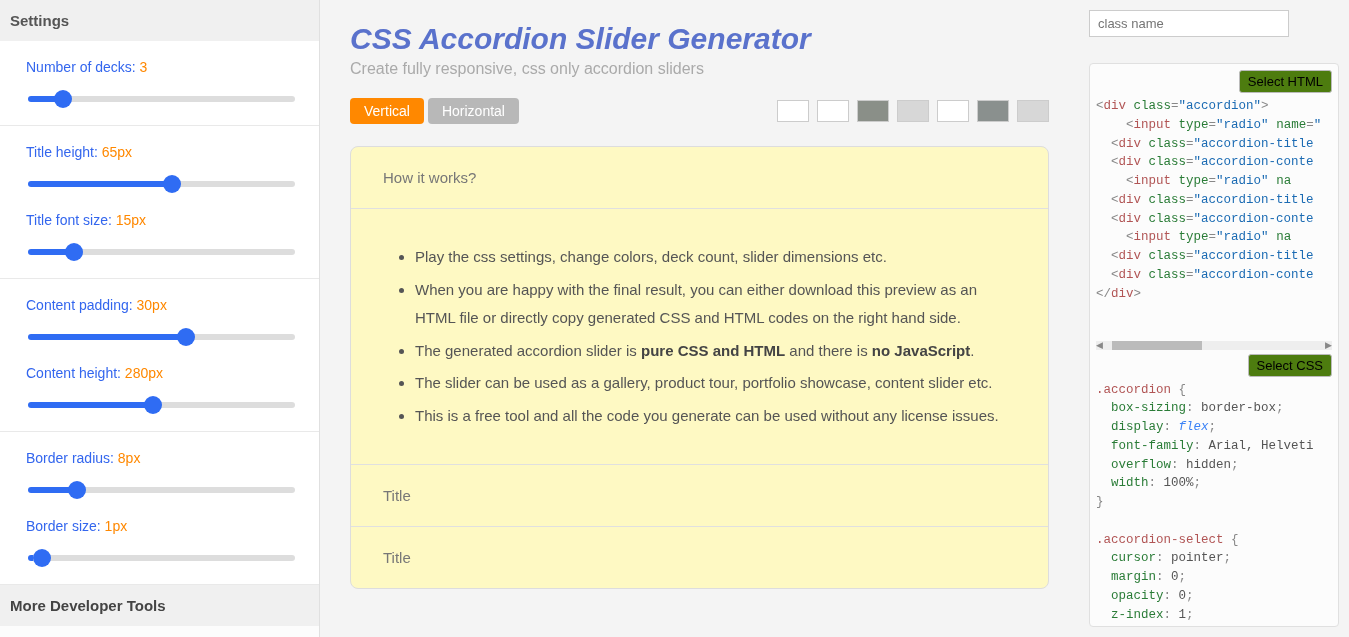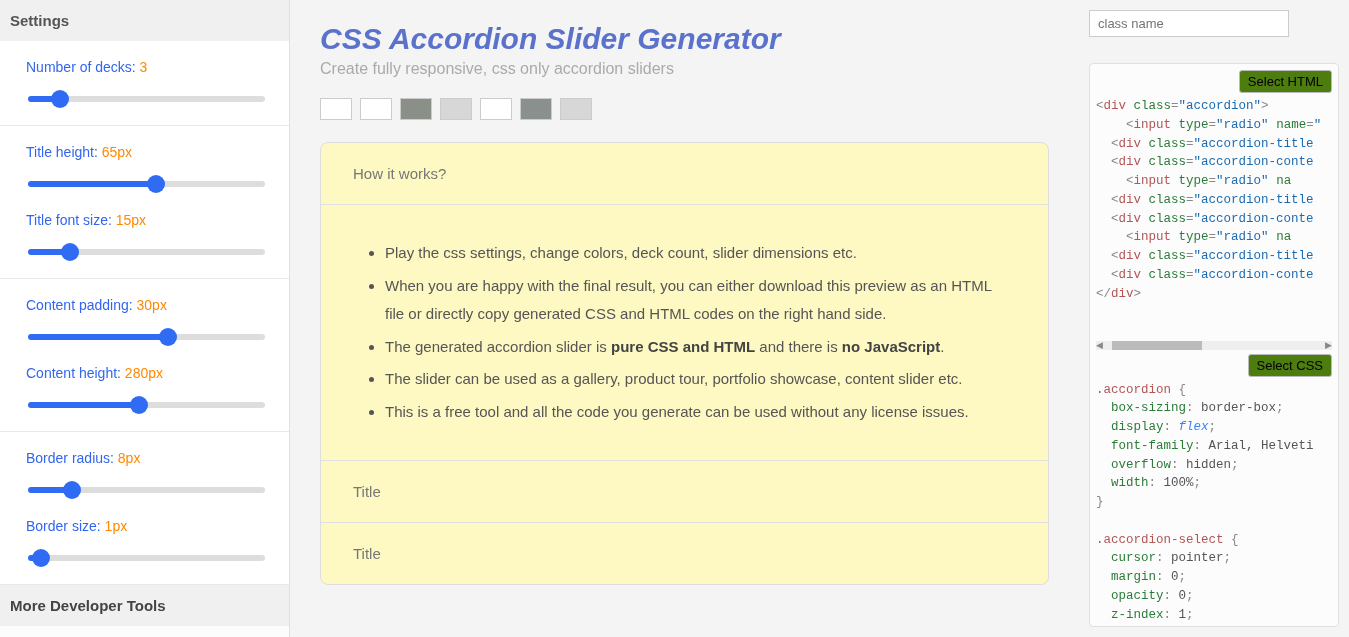--- a/index.html
+++ b/index.html
@@ -8,21 +8,21 @@
     font-family: Arial, Helvetica, sans-serif;
     font-size: 14px;
     background: #f4f4f4;
     color: #333;
     display: flex;
     height: 637px;
     overflow: hidden;
   }
   
   .left {
-    width: 290px;
+    width: 320px;
     background: #fcfcfc;
     overflow-y: scroll;
     border-right: 1px solid #e0e0e0;
   }
   .settings-header {
     font-size: 15px;
     font-weight: bold;
     padding: 12px 10px;
     background: #f0f0f0;
     color: #555;
@@ -203,20 +203,21 @@
       <div class="group"><div class="label">Content padding: <span class="value">30px</span></div><input type="range" min="0" max="50" value="30" style="background: linear-gradient(to right, rgb(47, 108, 243) 0%, rgb(47, 108, 243) 60%, rgb(221, 221, 221) 60%, rgb(221, 221, 221) 100%);"><div class="label" style="margin-top: 22px;">Content height: <span class="value">280px</span></div><input type="range" min="0" max="600" value="280" style="background: linear-gradient(to right, rgb(47, 108, 243) 0%, rgb(47, 108, 243) 46.6667%, rgb(221, 221, 221) 46.6667%, rgb(221, 221, 221) 100%);"></div>
       <div class="group"><div class="label">Border radius: <span class="value">8px</span></div><input type="range" min="0" max="50" value="8" style="background: linear-gradient(to right, rgb(47, 108, 243) 0%, rgb(47, 108, 243) 16%, rgb(221, 221, 221) 16%, rgb(221, 221, 221) 100%);"><div class="label" style="margin-top: 22px;">Border size: <span class="value">1px</span></div><input type="range" min="0" max="50" value="1" style="background: linear-gradient(to right, rgb(47, 108, 243) 0%, rgb(47, 108, 243) 2%, rgb(221, 221, 221) 2%, rgb(221, 221, 221) 100%);"></div>
     </div>
   <div class="more-tools">More Developer Tools</div>
 </div>
 
 <div class="center">
   <h1 class="title">CSS Accordion Slider Generator</h1>
   <div class="subtitle">Create fully responsive, css only accordion sliders</div>
   <div class="controls-row">
+    <div id="orientations"><span class="pill active">Vertical</span><span class="pill inactive">Horizontal</span></div>
     <div class="swatches" id="swatches">
         <div class="swatch" style="background: rgb(255, 255, 255);"></div>
         <div class="swatch" style="background: rgb(255, 255, 255);"></div>
         <div class="swatch" style="background: rgb(138, 143, 136);"></div>
         <div class="swatch" style="background: rgb(215, 215, 215);"></div>
         <div class="swatch" style="background: rgb(255, 255, 255);"></div>
         <div class="swatch" style="background: rgb(138, 144, 142);"></div>
         <div class="swatch" style="background: rgb(215, 215, 215);"></div>
       </div>
   </div>

